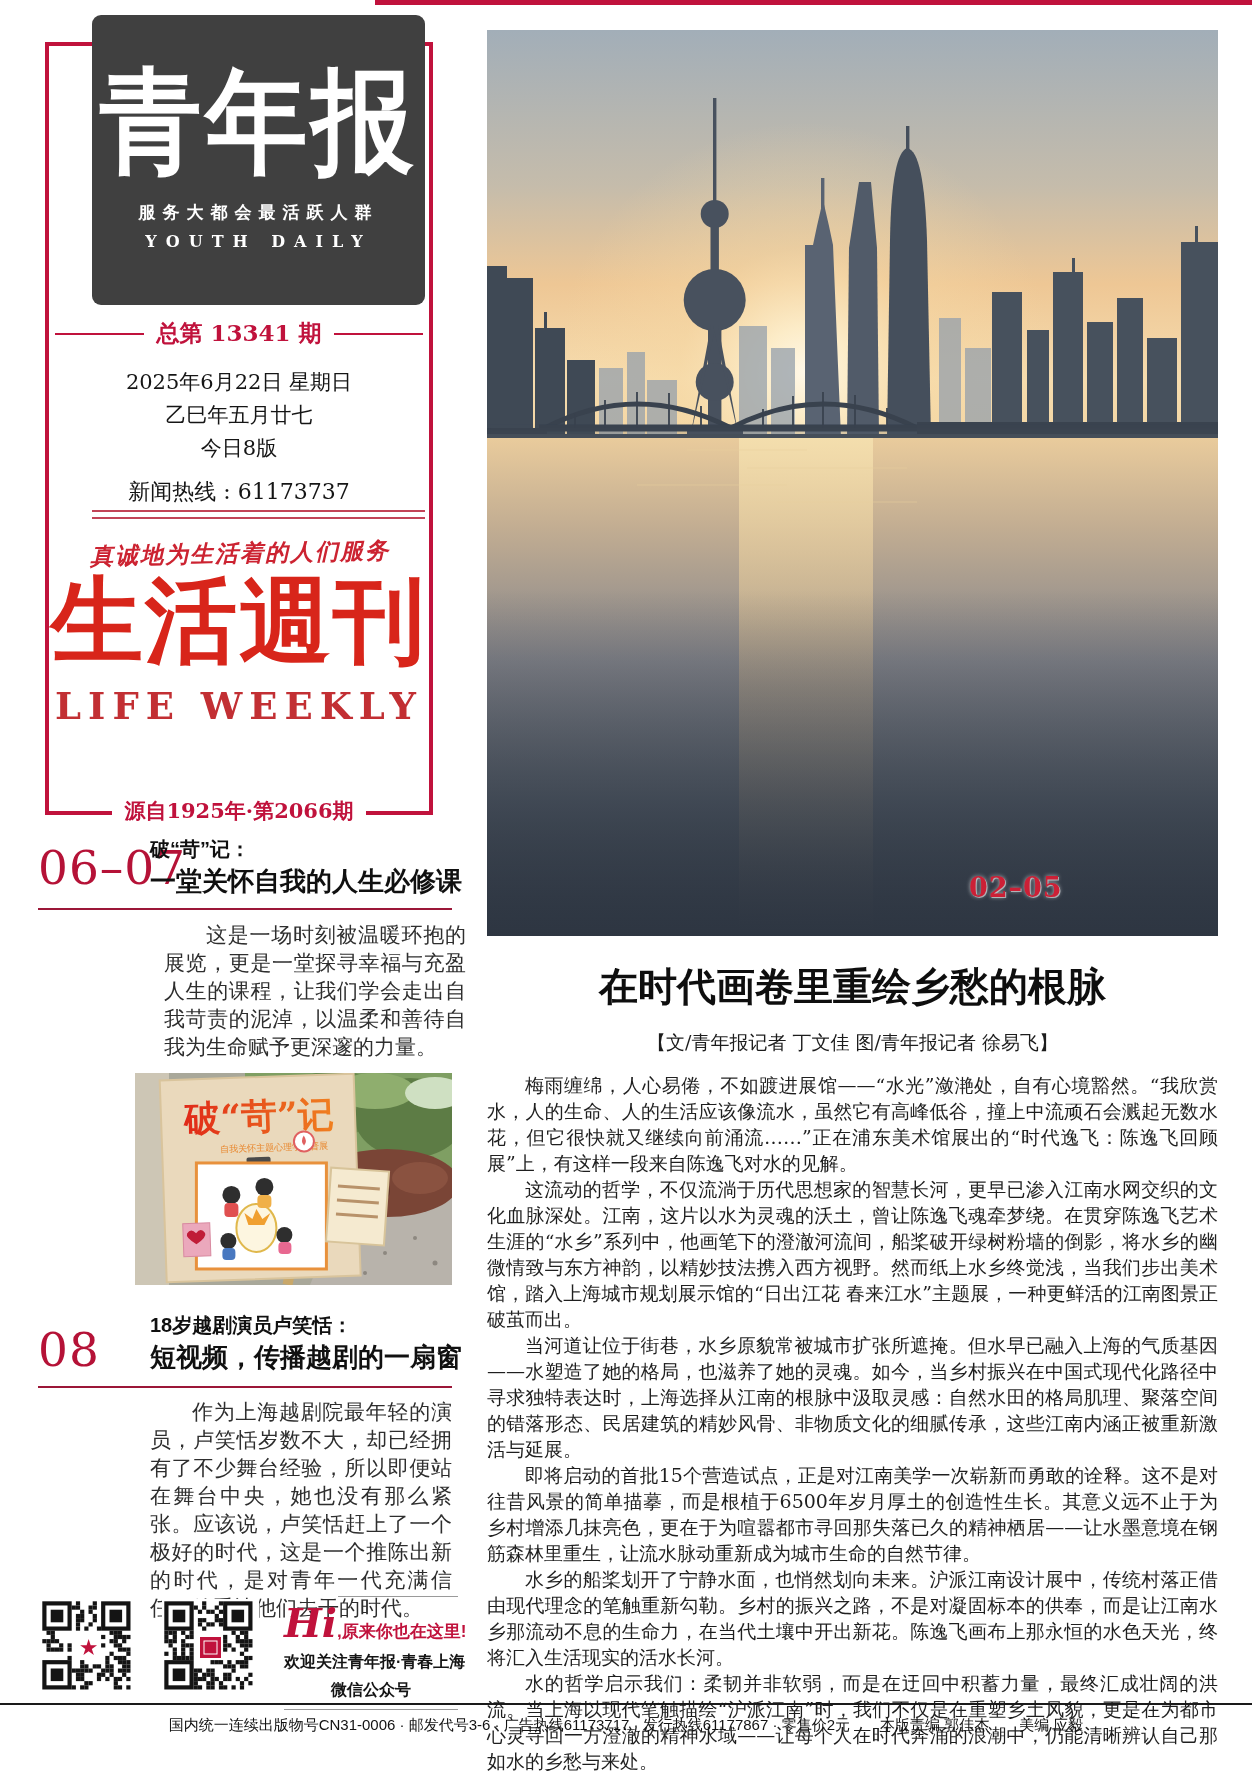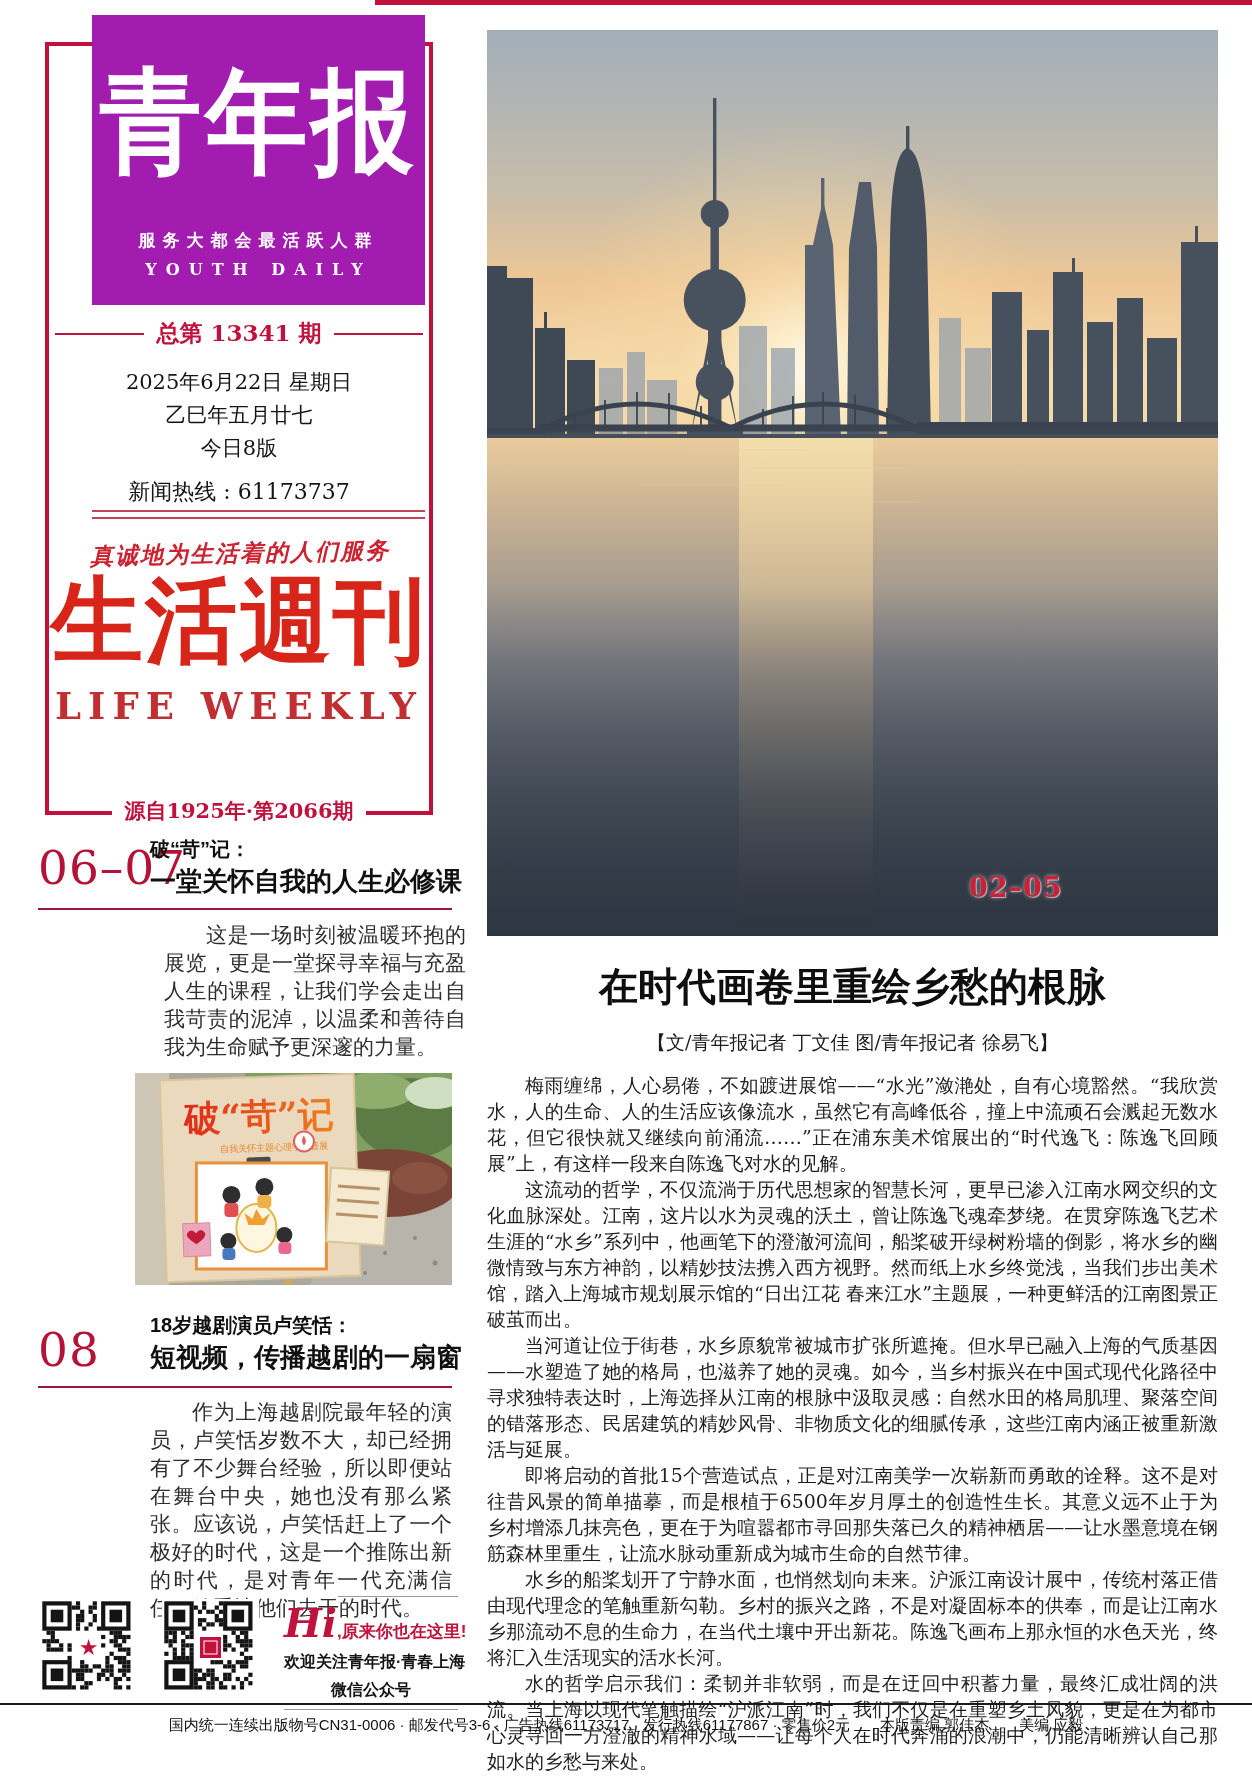--- a/index.html
+++ b/index.html
@@ -5,25 +5,25 @@
   html,body{margin:0;padding:0;}
   body{width:1252px;height:1792px;position:relative;background:#ffffff;
        font-family:"Liberation Sans",sans-serif;color:#1d1d1d;overflow:hidden;}
   .abs{position:absolute;}
 
   
   .topline{left:375px;top:0;width:877px;height:5px;background:#c0123c;}
 
   
   .frame{left:45px;top:42px;width:380px;height:765px;border:4px solid #c0123c;}
-  .logo-box{left:92px;top:15px;width:333px;height:290px;background:#a21caf;text-align:center;}
+  .logo-box{left:92px;top:15px;width:333px;height:290px;background:#404040;text-align:center;border-radius:9px;}
   .logo-chars{margin-top:26px;font-family:"DejaVu Serif",serif;font-weight:bold;
               font-size:102px;line-height:160px;color:#fff;letter-spacing:4px;
               transform:scaleY(1.12);}
-  .logo-slogan{margin-top:28px;font-size:17px;letter-spacing:7px;color:#fff;font-weight:bold;}
+  .logo-slogan{font-size:17px;letter-spacing:7px;color:#fff;font-weight:bold;}
   .logo-en{margin-top:8px;font-family:"DejaVu Serif",serif;font-size:16px;
            letter-spacing:9px;color:#fff;font-weight:bold;}
 
   .issue-row{left:55px;top:318px;width:368px;display:flex;align-items:center;gap:12px;color:#c0123c;}
   .issue-row .hline{flex:1;height:2px;background:#c0123c;}
   .issue-text{font-family:"DejaVu Serif",serif;font-weight:bold;font-size:23px;white-space:nowrap;}
 
   .dates{left:45px;top:366px;width:388px;text-align:center;
          font-family:"DejaVu Serif",serif;font-size:21px;line-height:33px;color:#151515;}
   .hotline{margin-top:10px;font-size:22px;}

